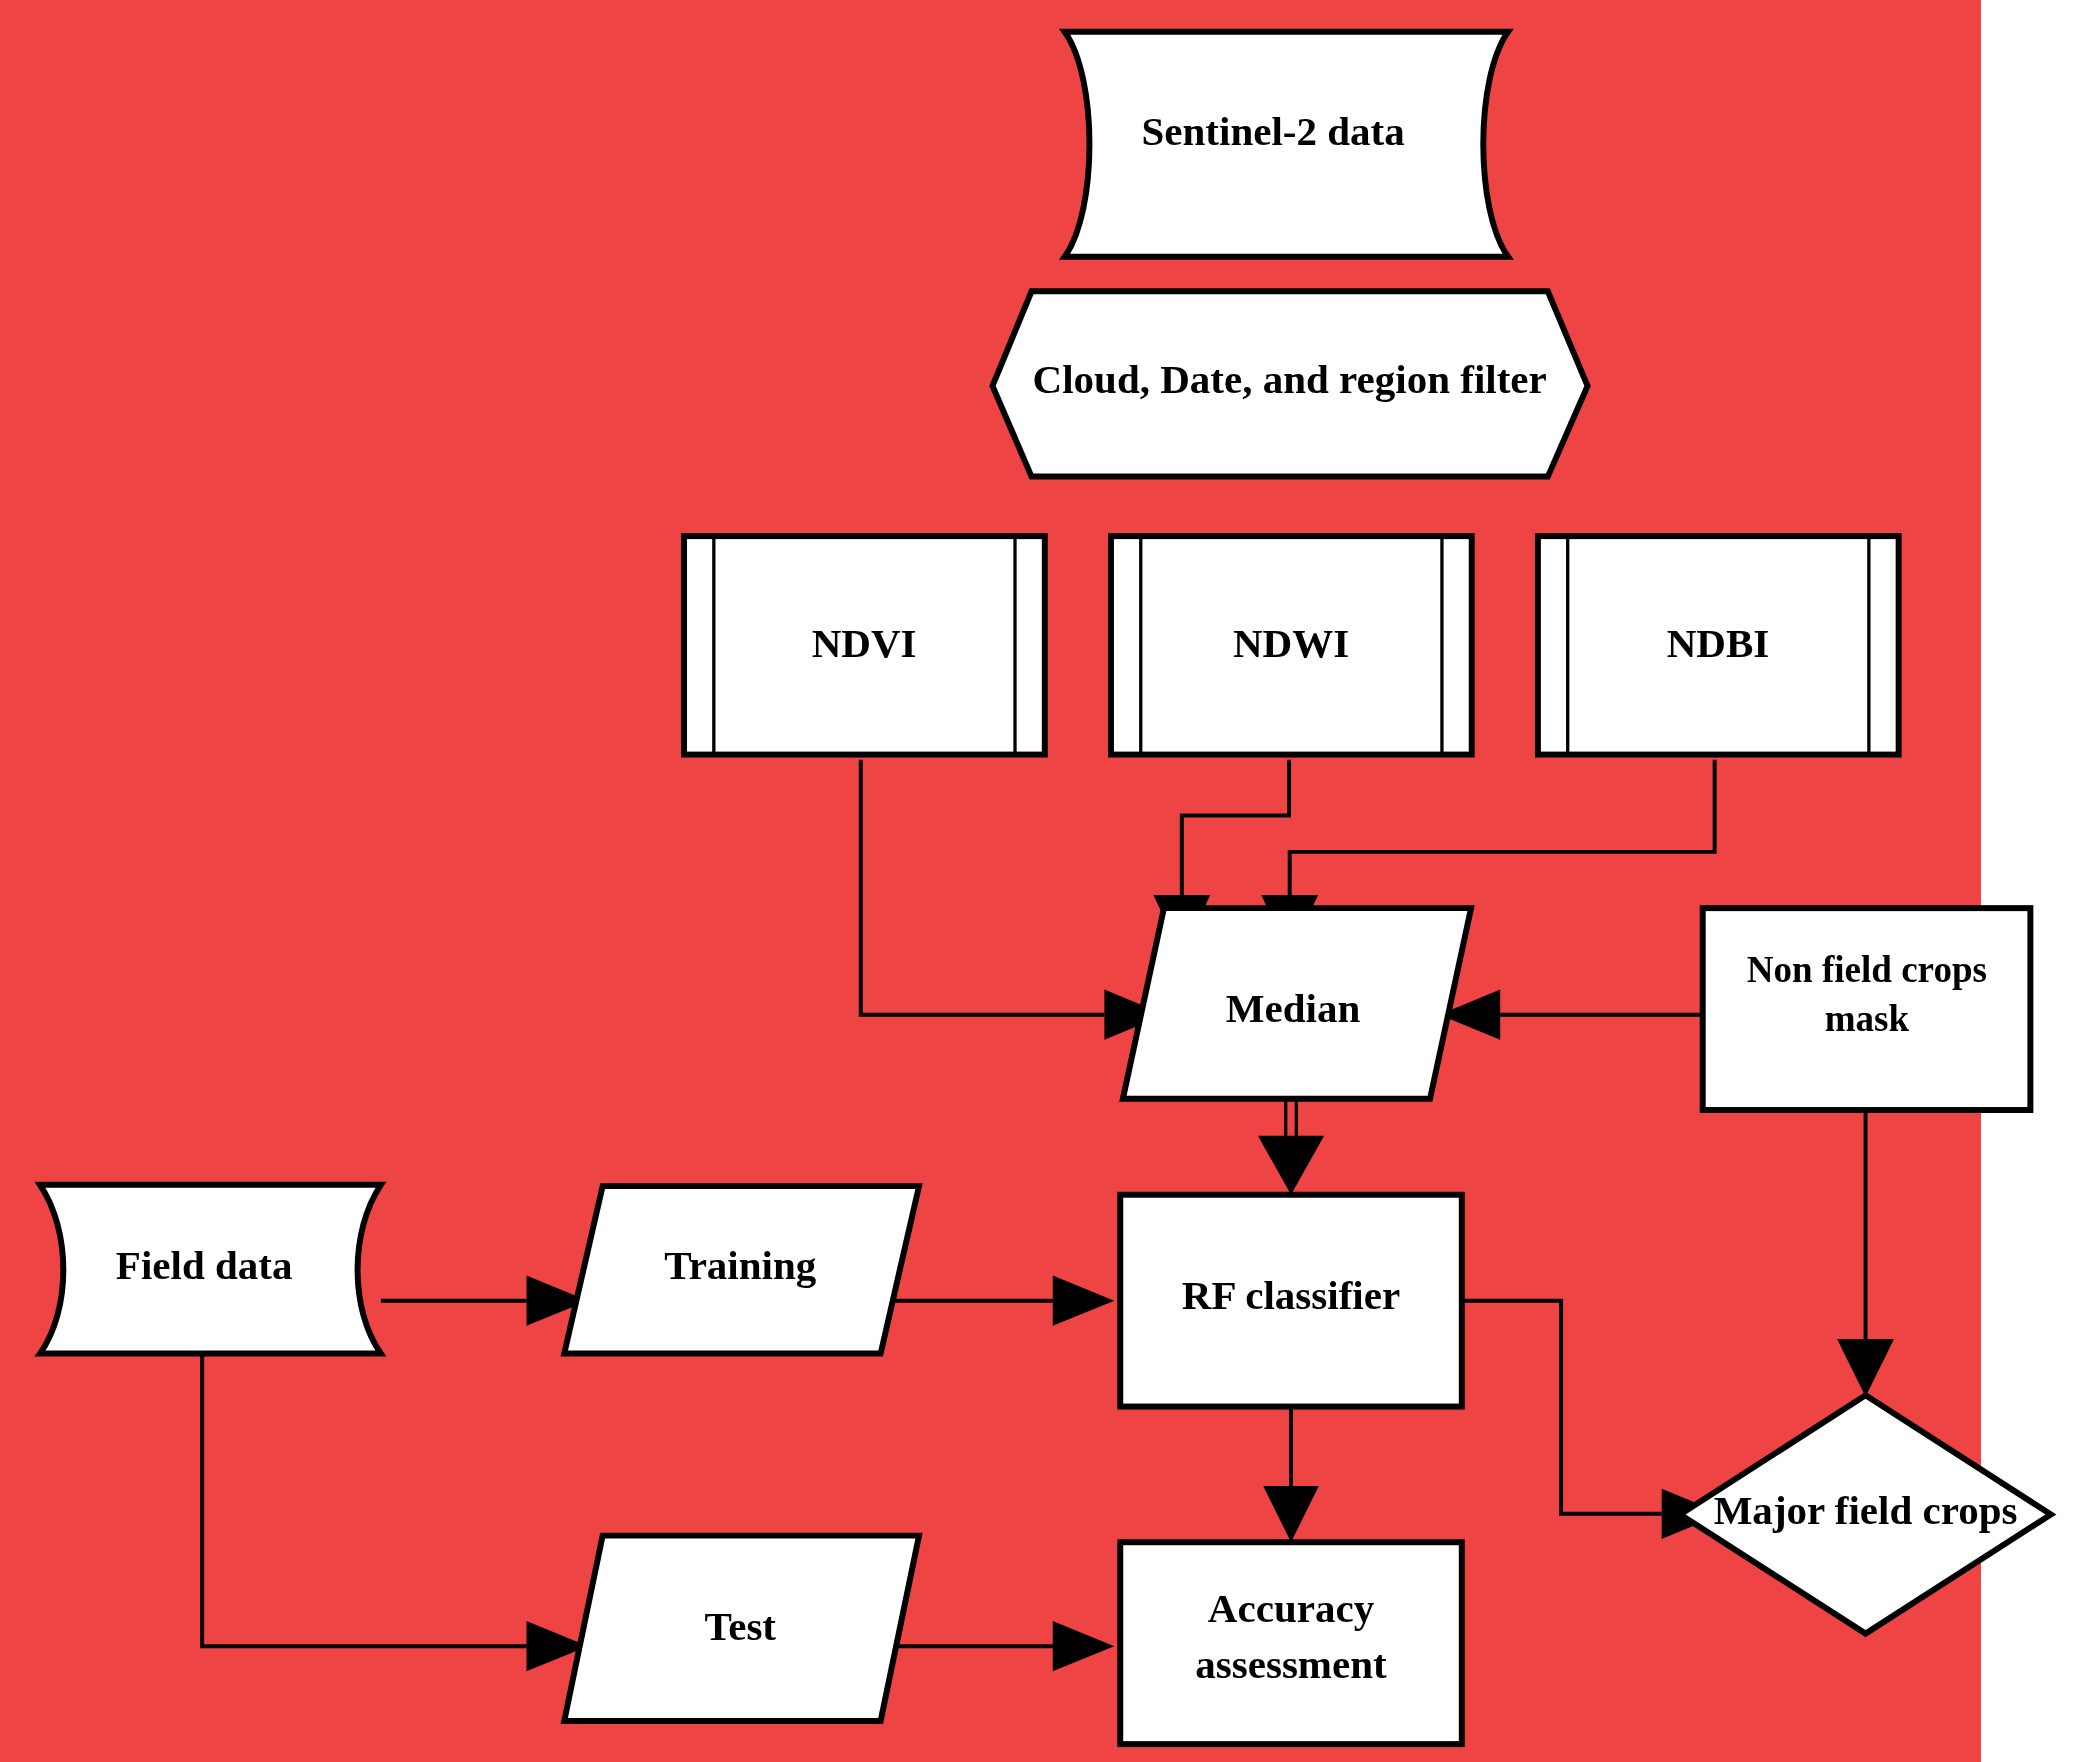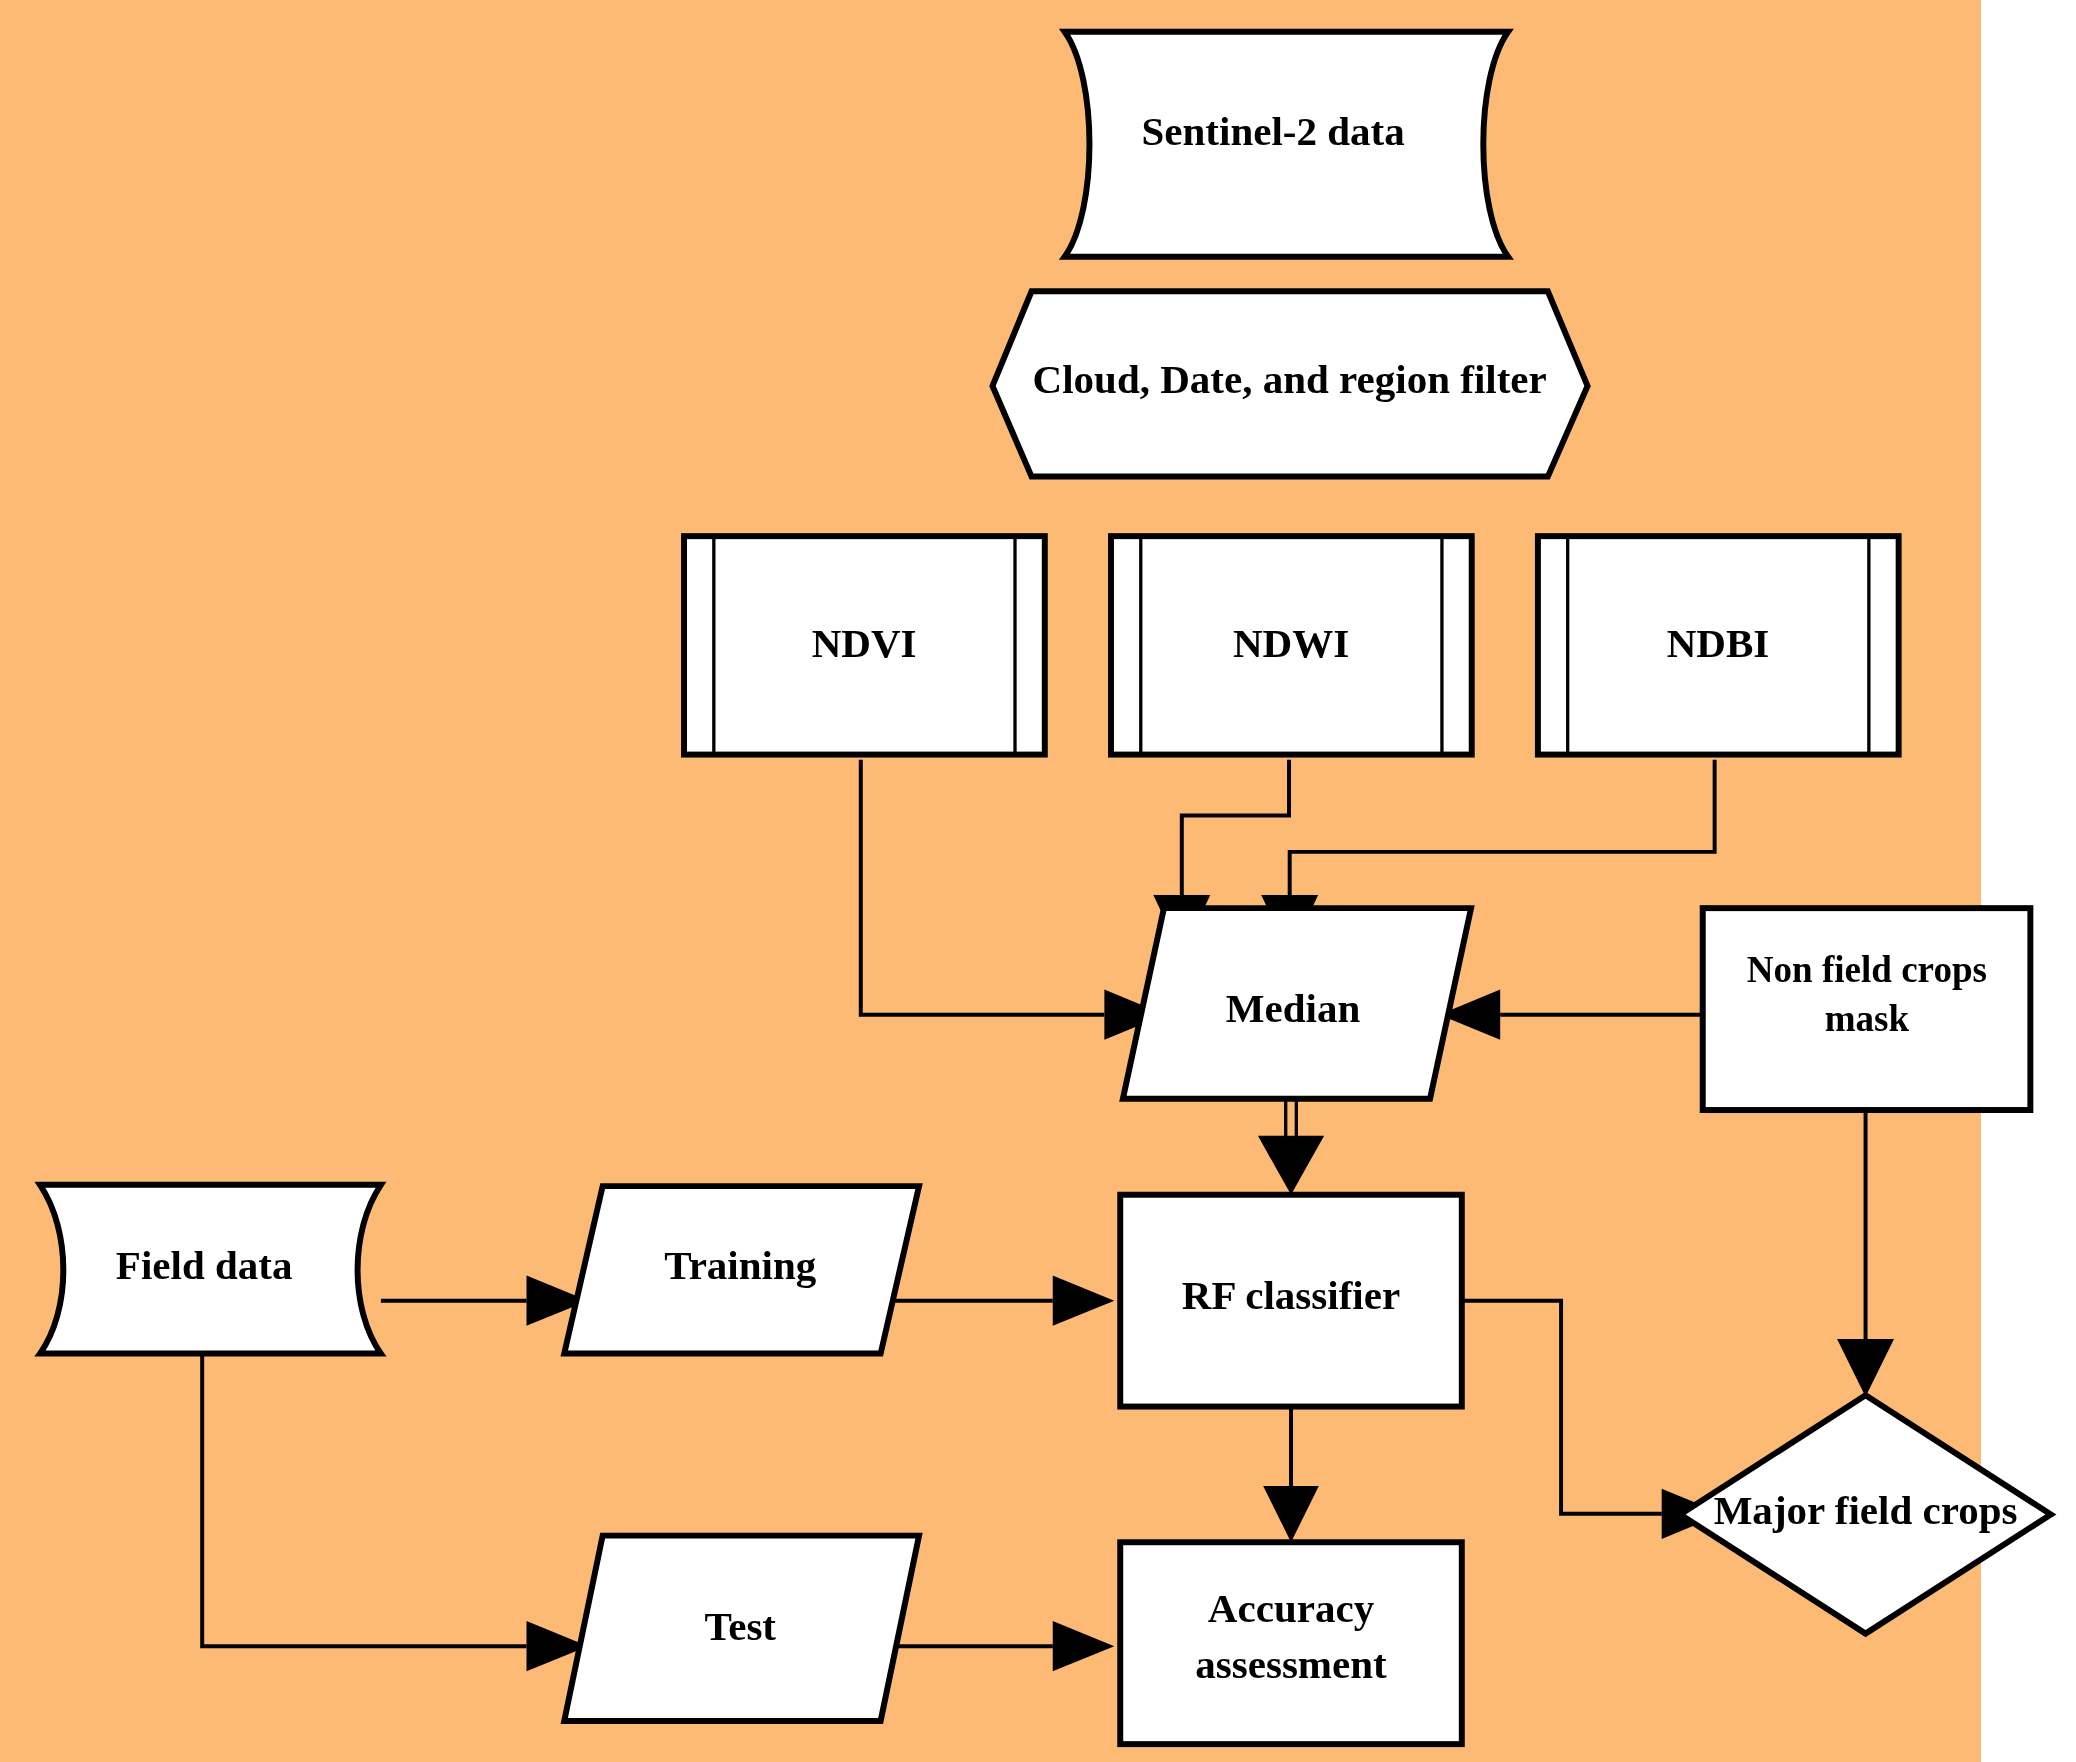--- a/index.html
+++ b/index.html
@@ -11,21 +11,21 @@
   body {
     width: 2077px;
     height: 1762px;
     font-family: "Liberation Serif", "DejaVu Serif", serif;
     overflow: hidden;
   }
   #flow-root {
     position: relative;
     width: 1981px;
     height: 1762px;
-    background: #fdba74;
+    background: #ef4444;
   }
   svg#flowchart {
     display: block;
     width: 2077px;
     height: 1762px;
   }
   .node-shape {
     fill: #ffffff;
     stroke: #000000;
     stroke-width: 9;

